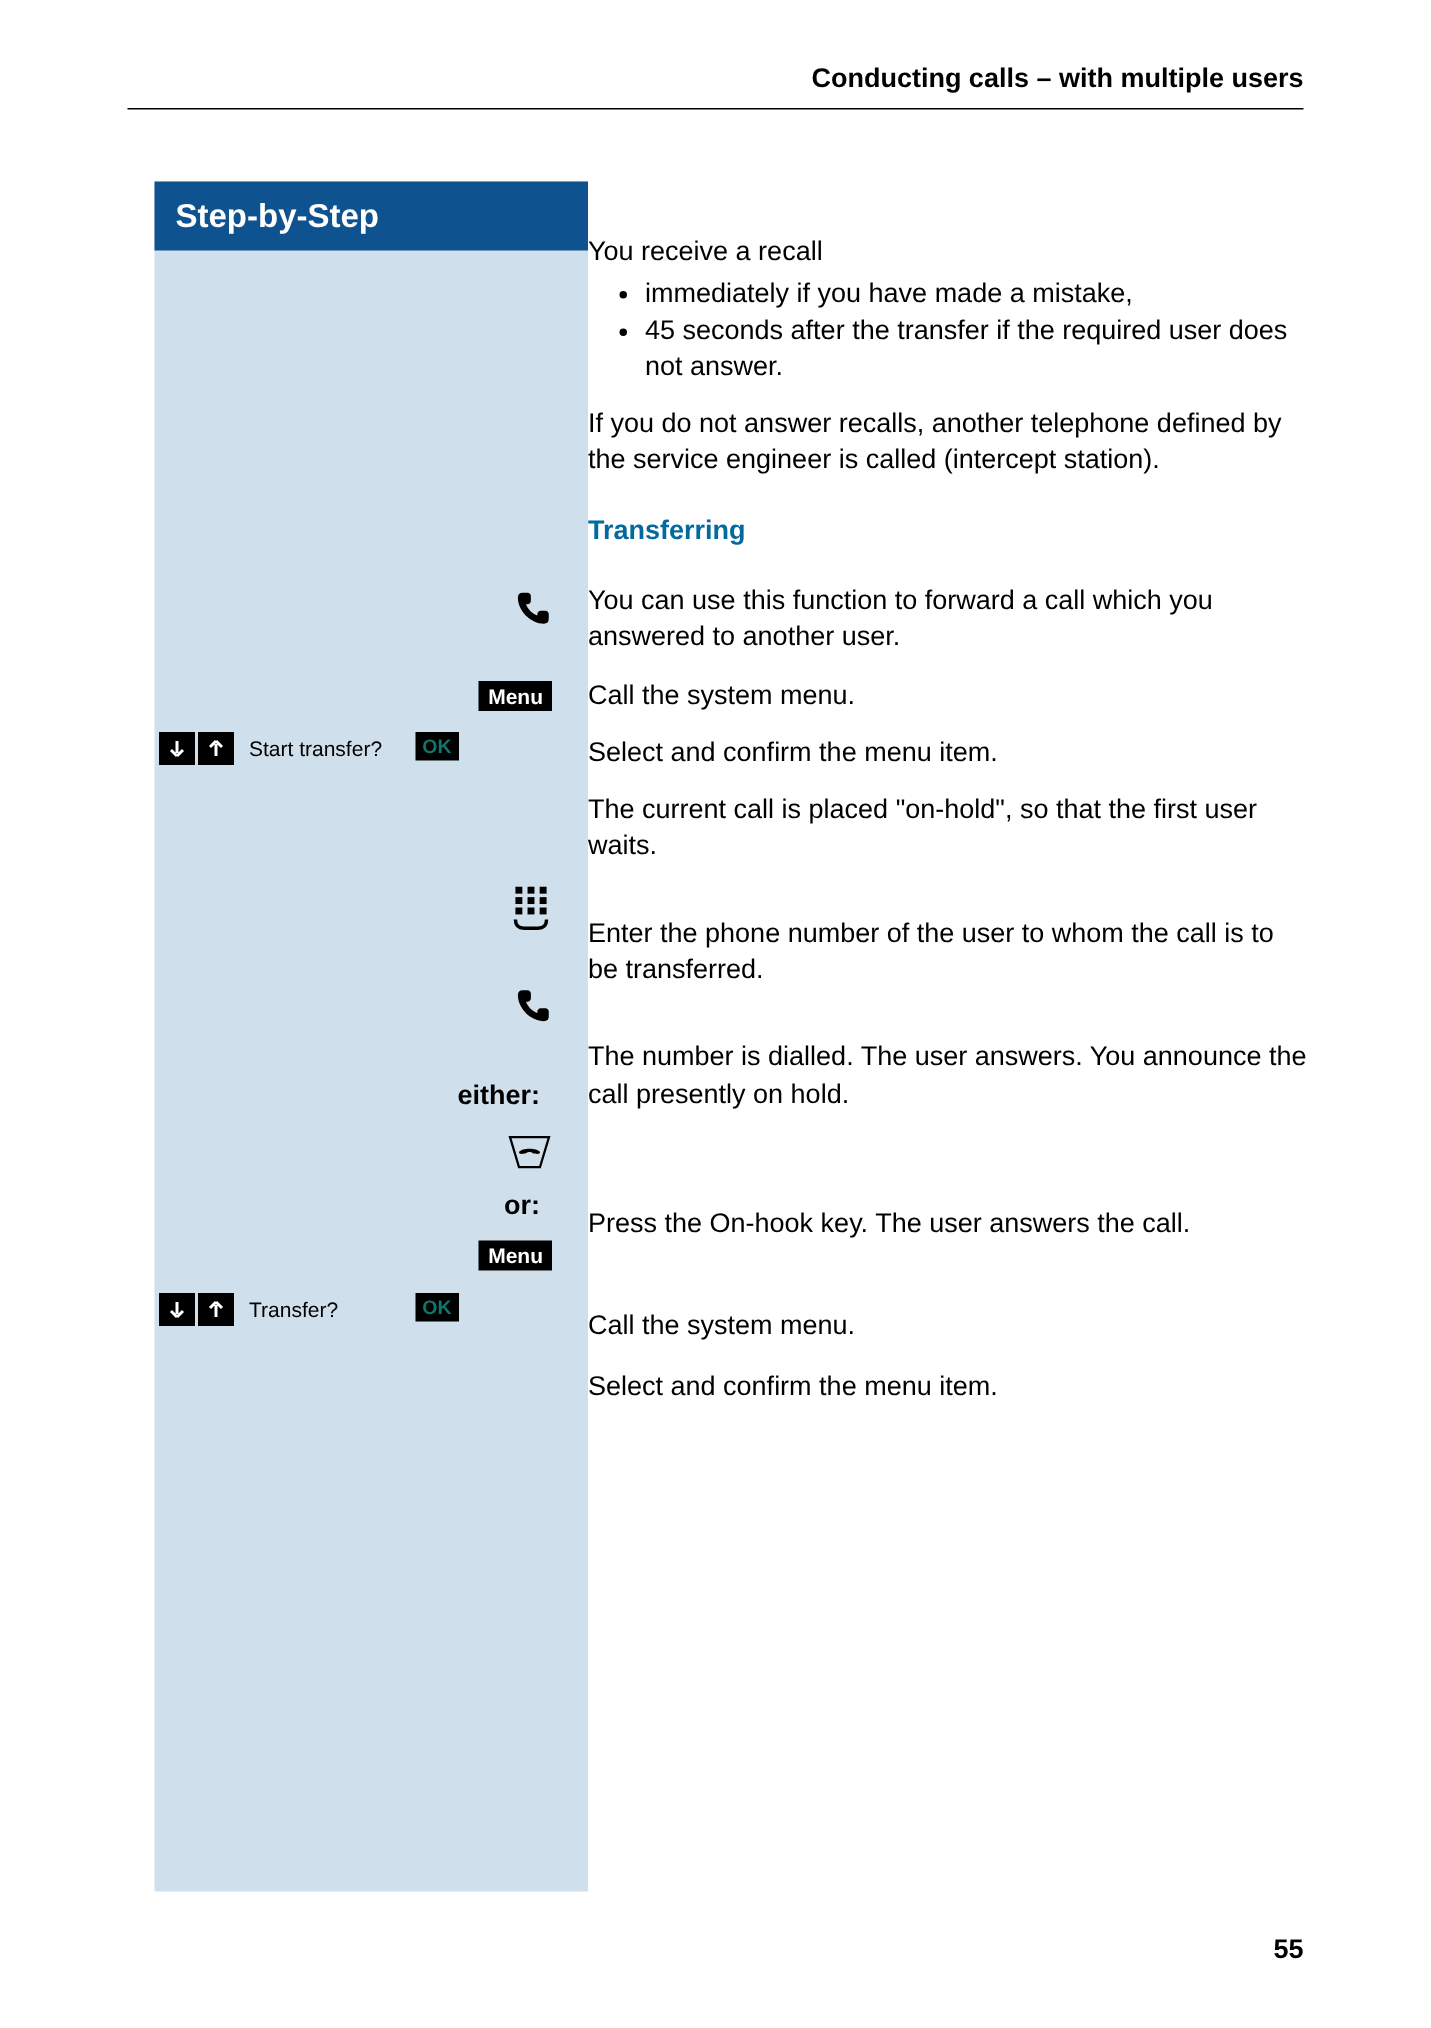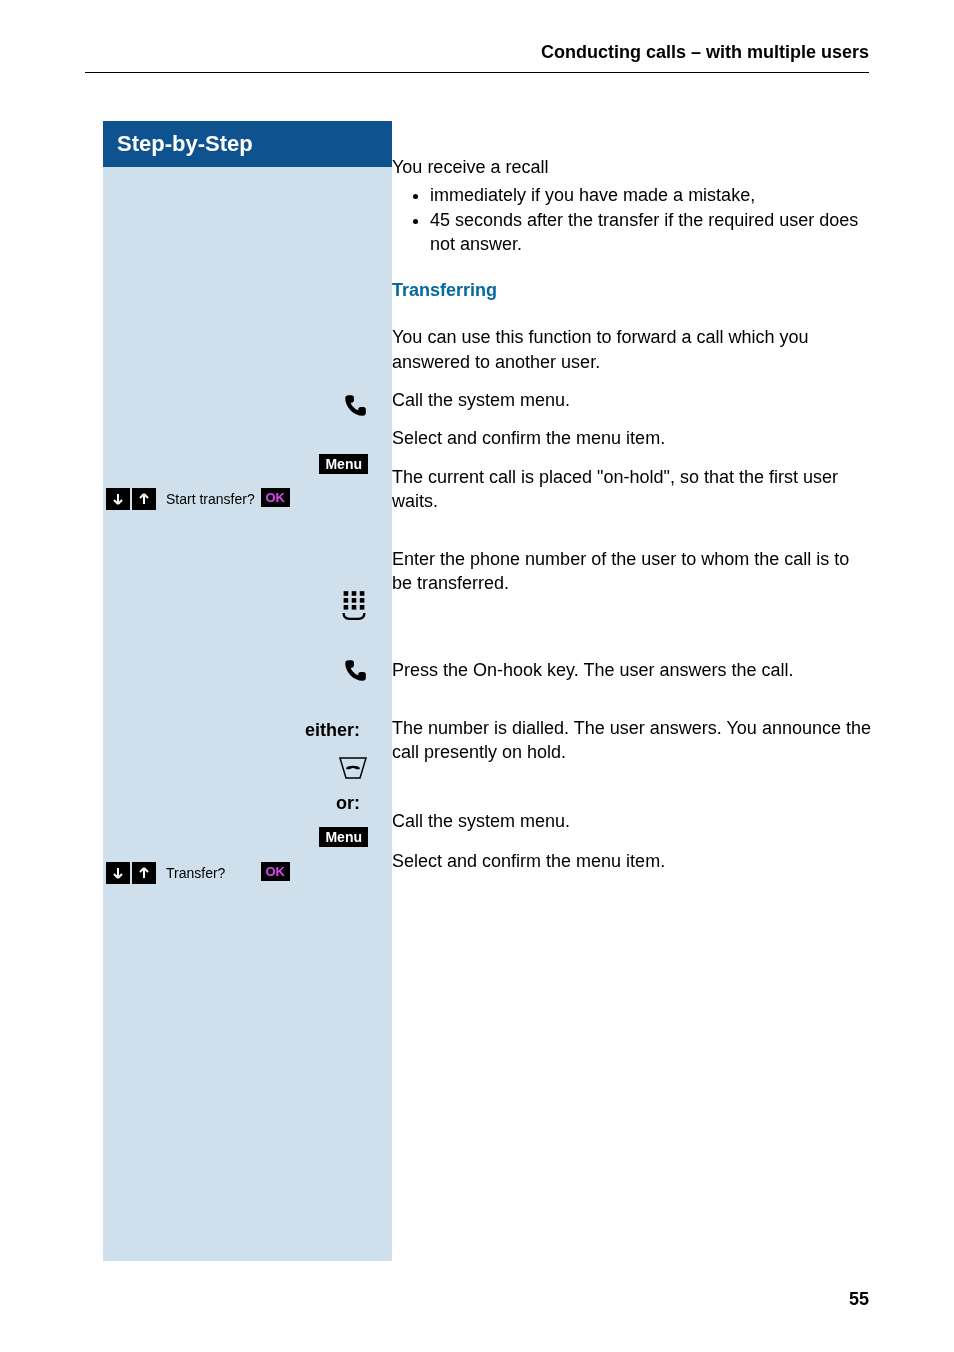--- a/index.html
+++ b/index.html
@@ -108,25 +108,25 @@
     }
     .nav-label {
       flex: 1;
       padding-left: 8px;
       font-size: 14px;
       line-height: 22px;
       height: 22px;
     }
     .ok-btn {
       background: #000;
-      color: #d946ef;
+      color: #0f766e;
       font-weight: bold;
       font-size: 13px;
       padding: 2px 5px;
-      margin-right: 19px;
+      margin-right: 3px;
     }
     .either-or {
       font-weight: bold;
       font-size: 18px;
       text-align: right;
       position: absolute;
       right: 0;
     }
     .page-num {
       position: absolute;
@@ -146,32 +146,33 @@
   <div class="sidebar-header">Step-by-Step</div>
 </div>
 
 <div class="content">
 
   <div class="para" style="margin-top:34px;">You receive a recall</div>
   <ul class="bullets">
     <li>immediately if you have made a mistake,</li>
     <li>45 seconds after the transfer if the required user does not answer.</li>
   </ul>
+  <div class="para" style="margin-top:14px;">If you do not answer recalls, another telephone defined by the service engineer is called (intercept station).</div>
 
   <div class="section-head">
     <span>Transferring</span><br>
   </div>
 
   <div class="step-text" style="margin-top:22px;">You can use this function to forward a call which you answered to another user.</div>
   <div class="step-text" style="margin-top:14px;">Call the system menu.</div>
   <div class="step-text" style="margin-top:14px;">Select and confirm the menu item.</div>
   <div class="step-text" style="margin-top:14px;">The current call is placed "on-hold", so that the first user waits.</div>
   <div class="step-text" style="margin-top:34px;">Enter the phone number of the user to whom the call is to be transferred.</div>
+  <div class="step-text" style="margin-top:34px;">The number is dialled. The user answers. You announce the call presently on hold.</div>
   <div class="step-text" style="margin-top:62px;">Press the On-hook key. The user answers the call.</div>
-  <div class="step-text" style="margin-top:34px;">The number is dialled. The user answers. You announce the call presently on hold.</div>
   <div class="step-text" style="margin-top:44px;">Call the system menu.</div>
   <div class="step-text" style="margin-top:16px;">Select and confirm the menu item.</div>
 
 </div>
 
 <div class="icon-col" style="top:393px;">
   <svg width="26" height="26" viewBox="0 0 24 24">
     <path d="M6 2 C4 2 3 3 3 5 C3 13 11 21 19 21 C21 21 22 20 22 18 L22 15 C22 14 21 13 20 13 L17 13 C16 13 15 14 15 15 L15 16 C12 15 9 12 8 9 L9 9 C10 9 11 8 11 7 L11 4 C11 3 10 2 9 2 Z" fill="#000"></path>
   </svg>
 </div>

